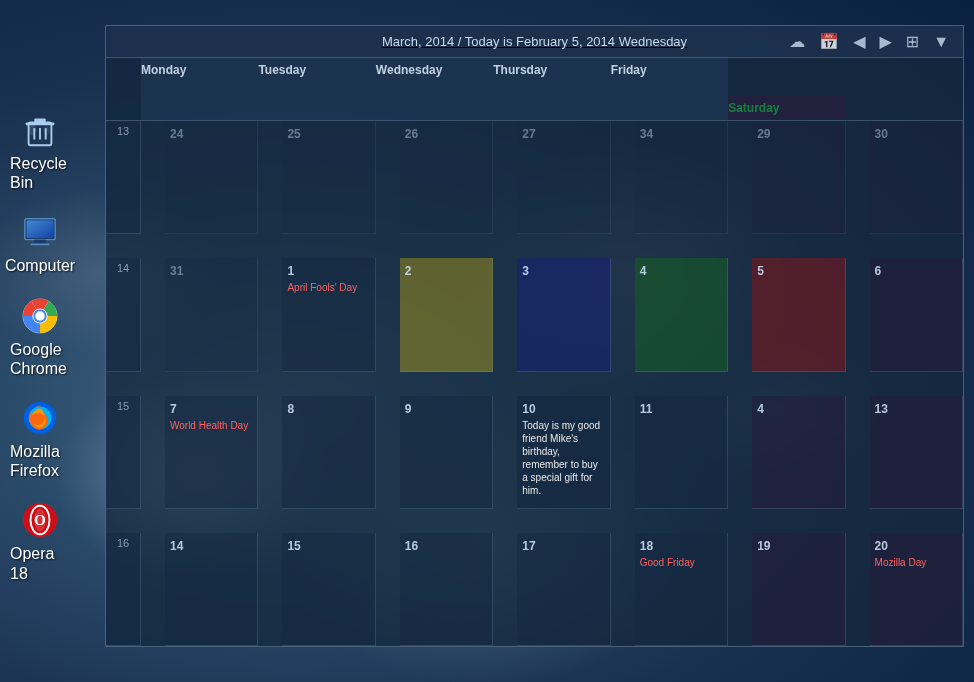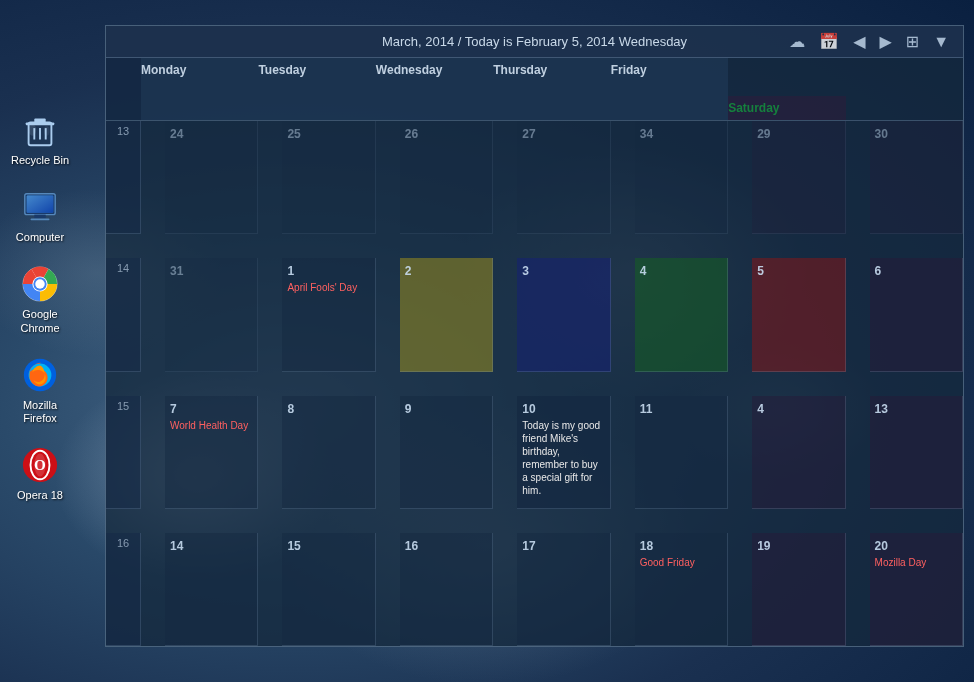--- a/index.html
+++ b/index.html
@@ -58,22 +58,22 @@
       width: 40px;
       height: 40px;
       display: flex;
       align-items: center;
       justify-content: center;
       font-size: 28px;
     }
 
     .icon-label {
       color: white;
-      font-size: 11px;
-      text-align: center;
+      font-size: 16px;
+      text-align: left;
       text-shadow: 1px 1px 2px rgba(0,0,0,0.8);
       line-height: 1.2;
     }
 
     
     .calendar-widget {
       position: absolute;
       left: 105px;
       top: 25px;
       right: 10px;
@@ -86,20 +86,21 @@
     }
 
     .calendar-header {
       display: flex;
       align-items: center;
       justify-content: center;
       padding: 8px 10px;
       background: rgba(30, 50, 80, 0.8);
       border-bottom: 1px solid rgba(150,180,210,0.3);
       position: relative;
+      text-decoration: underline;
     }
 
     .calendar-title {
       color: #c8d8e8;
       font-size: 13px;
       text-align: center;
       flex: 1;
     }
 
     .header-controls {

